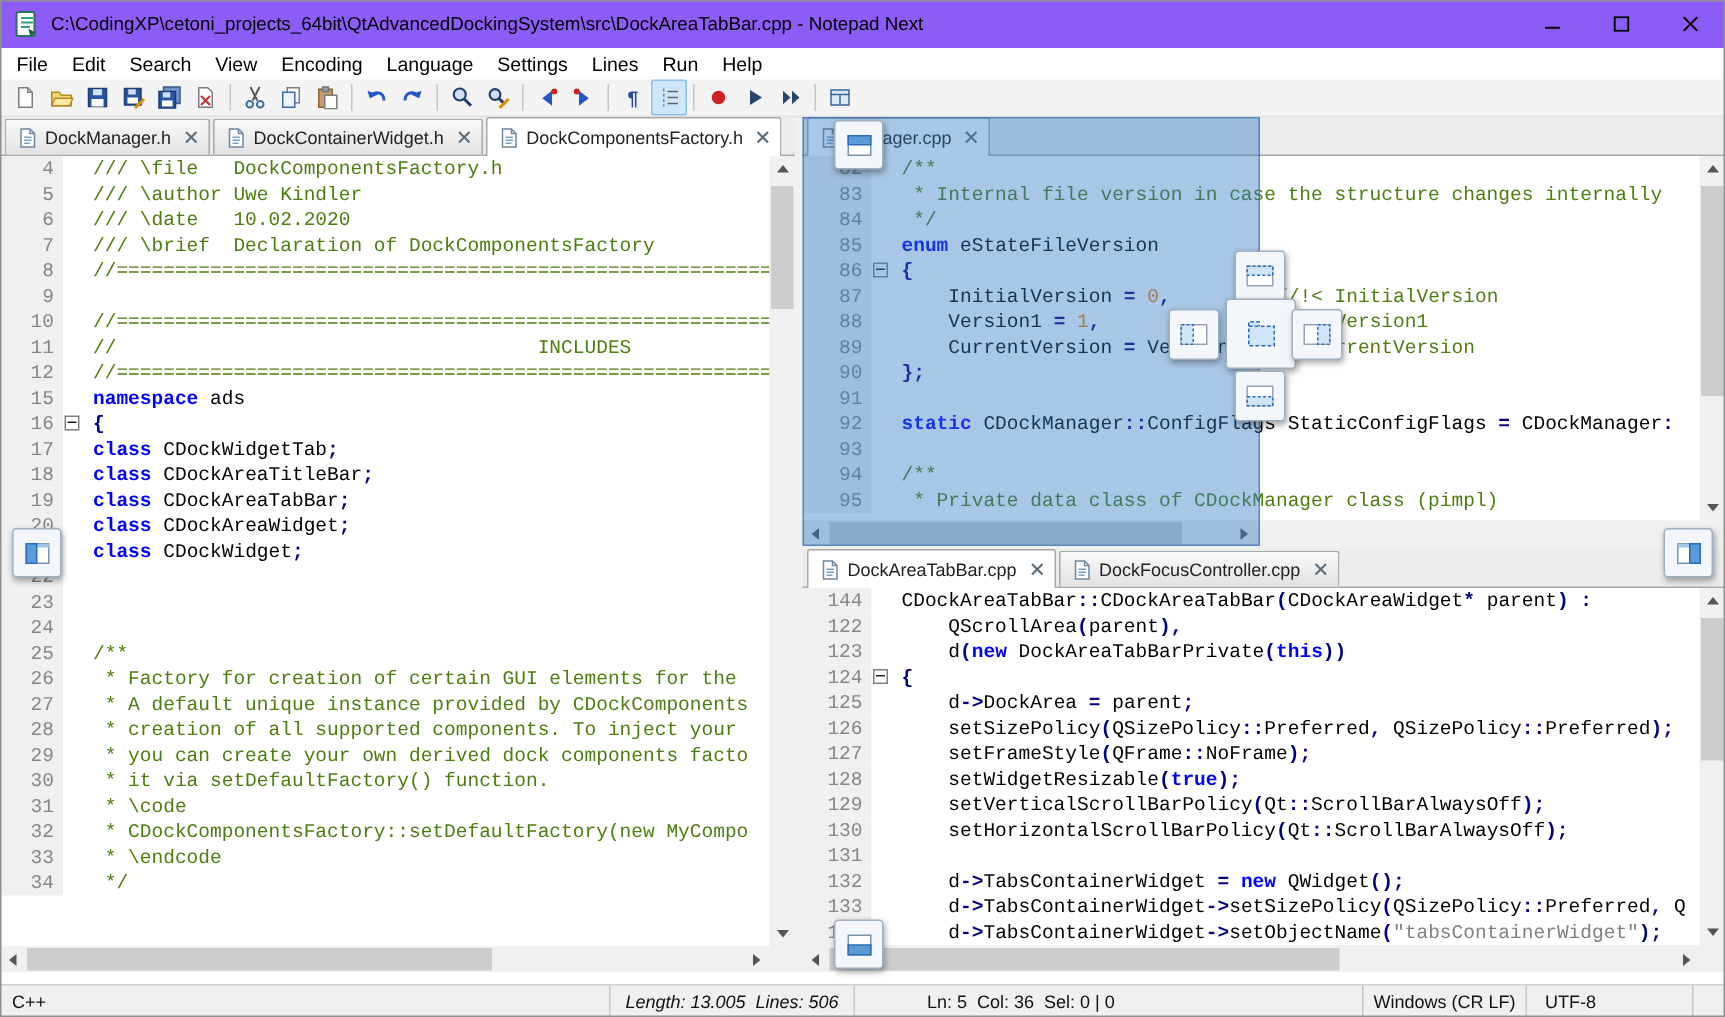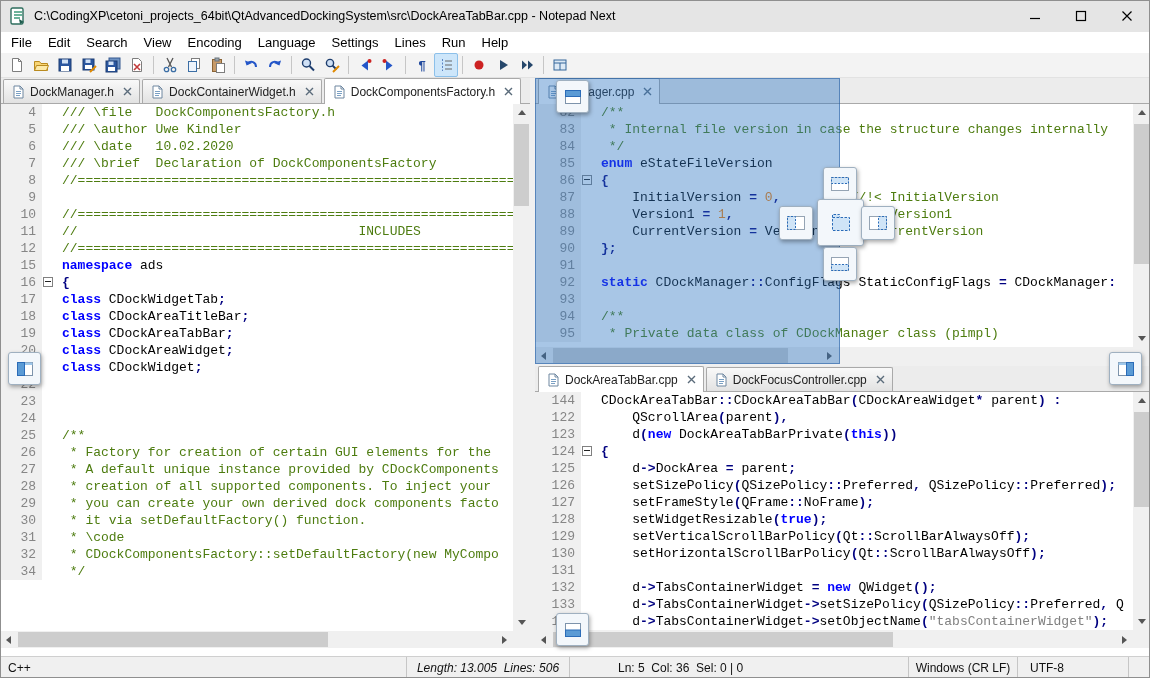--- a/index.html
+++ b/index.html
@@ -1,20 +1,20 @@
 <!DOCTYPE html>
 <html><head>
 <meta charset="utf-8">
 <style>
   html,body{margin:0;padding:0;width:1150px;height:678px;background:#fff;overflow:hidden;
     font-family:"Liberation Sans",sans-serif;position:relative;}
   body::after{content:"";position:absolute;inset:0;box-shadow:inset 0 0 0 1px #8f8f8f;pointer-events:none;z-index:99;}
 
   
-  .titlebar{position:absolute;top:0;left:0;right:0;height:32px;background:#e5e5e5;display:flex;align-items:center;}
+  .titlebar{position:absolute;top:0;left:0;right:0;height:32px;background:#8b5cf6;display:flex;align-items:center;}
   .app-icon{width:18px;height:18px;margin:0 7px 0 9px;flex:none;}
   .title-text{font-size:12.5px;color:#000;white-space:nowrap;}
   .win-controls{margin-left:auto;display:flex;height:100%;}
   .win-btn{width:46px;height:100%;display:flex;align-items:center;justify-content:center;}
 
   
   .menubar{position:absolute;top:32px;left:0;right:0;height:21px;background:#fff;display:flex;align-items:center;font-size:13px;padding-left:3px;}
   .menu-item{padding:2px 8px;color:#000;}
 
   
@@ -507,20 +507,25 @@
           <span class="gutter">31</span>
           <span class="fold"></span>
           <span class="code"><span class="c"> * \code</span></span>
         </div>
         <div class="code-row">
           <span class="gutter">32</span>
           <span class="fold"></span>
           <span class="code"><span class="c"> * CDockComponentsFactory::setDefaultFactory(new MyCompo</span></span>
         </div>
         <div class="code-row">
+          <span class="gutter">33</span>
+          <span class="fold"></span>
+          <span class="code"><span class="c"> * \endcode</span></span>
+        </div>
+        <div class="code-row">
           <span class="gutter">34</span>
           <span class="fold"></span>
           <span class="code"><span class="c"> */</span></span>
         </div>
       </div>
     <div class="vscroll">
       <div class="sb-btn" style="top:0">
           <i class="tri tri-up"></i>
         </div>
       <div class="sb-thumb" style="top:20px;height:82px;"></div>

